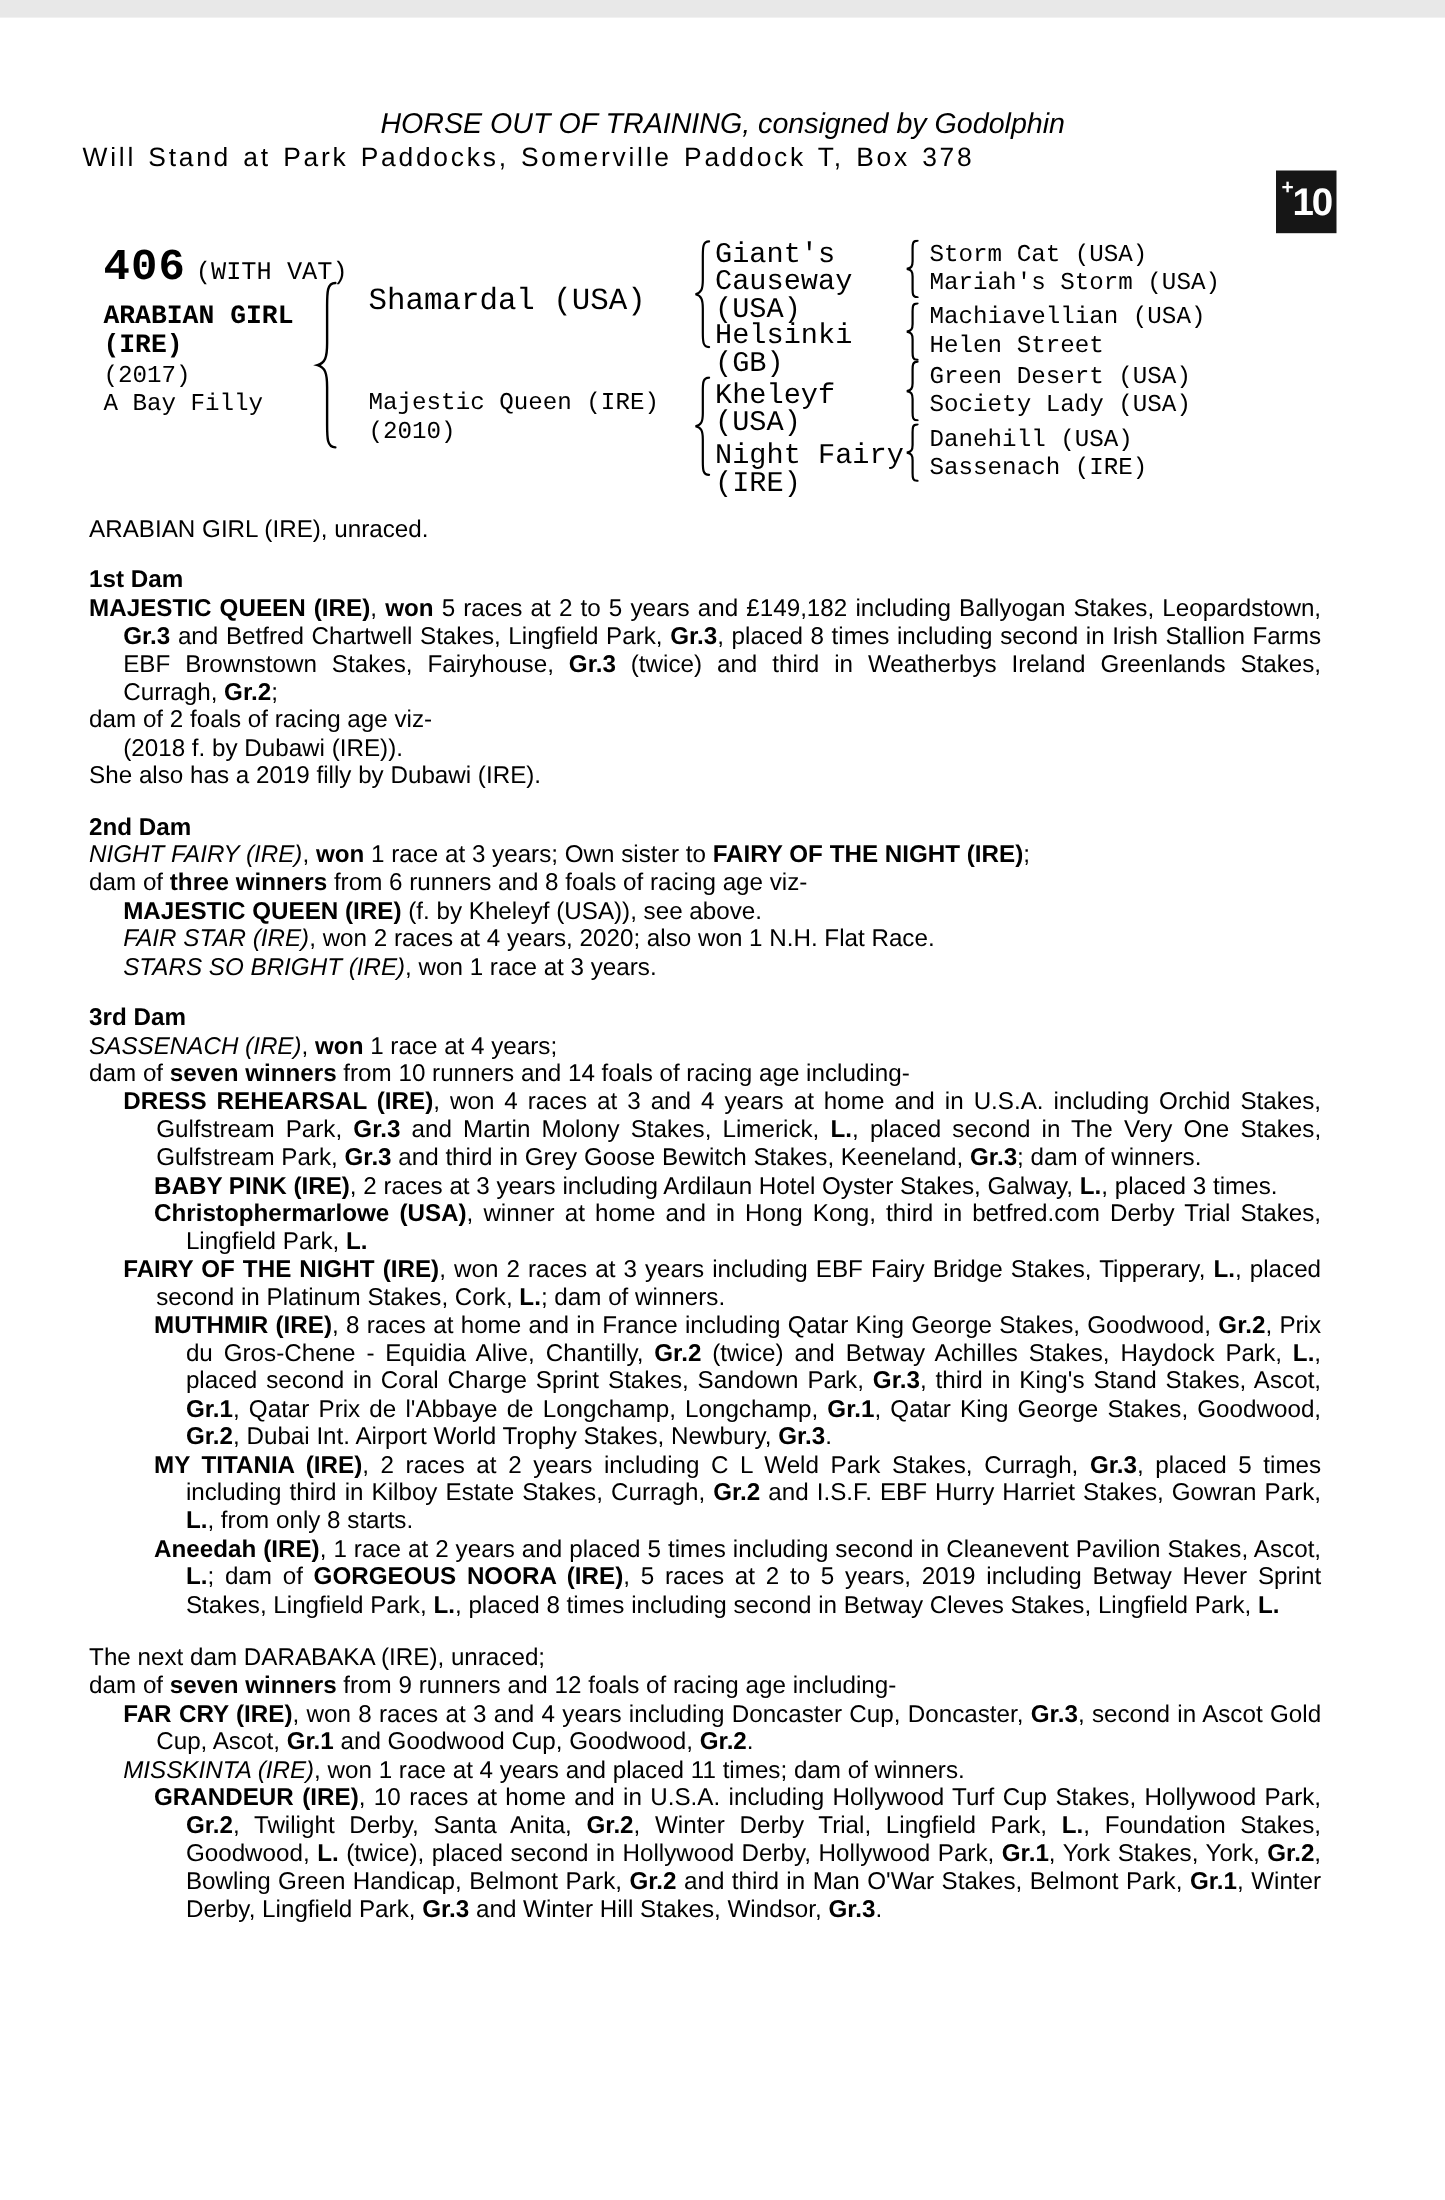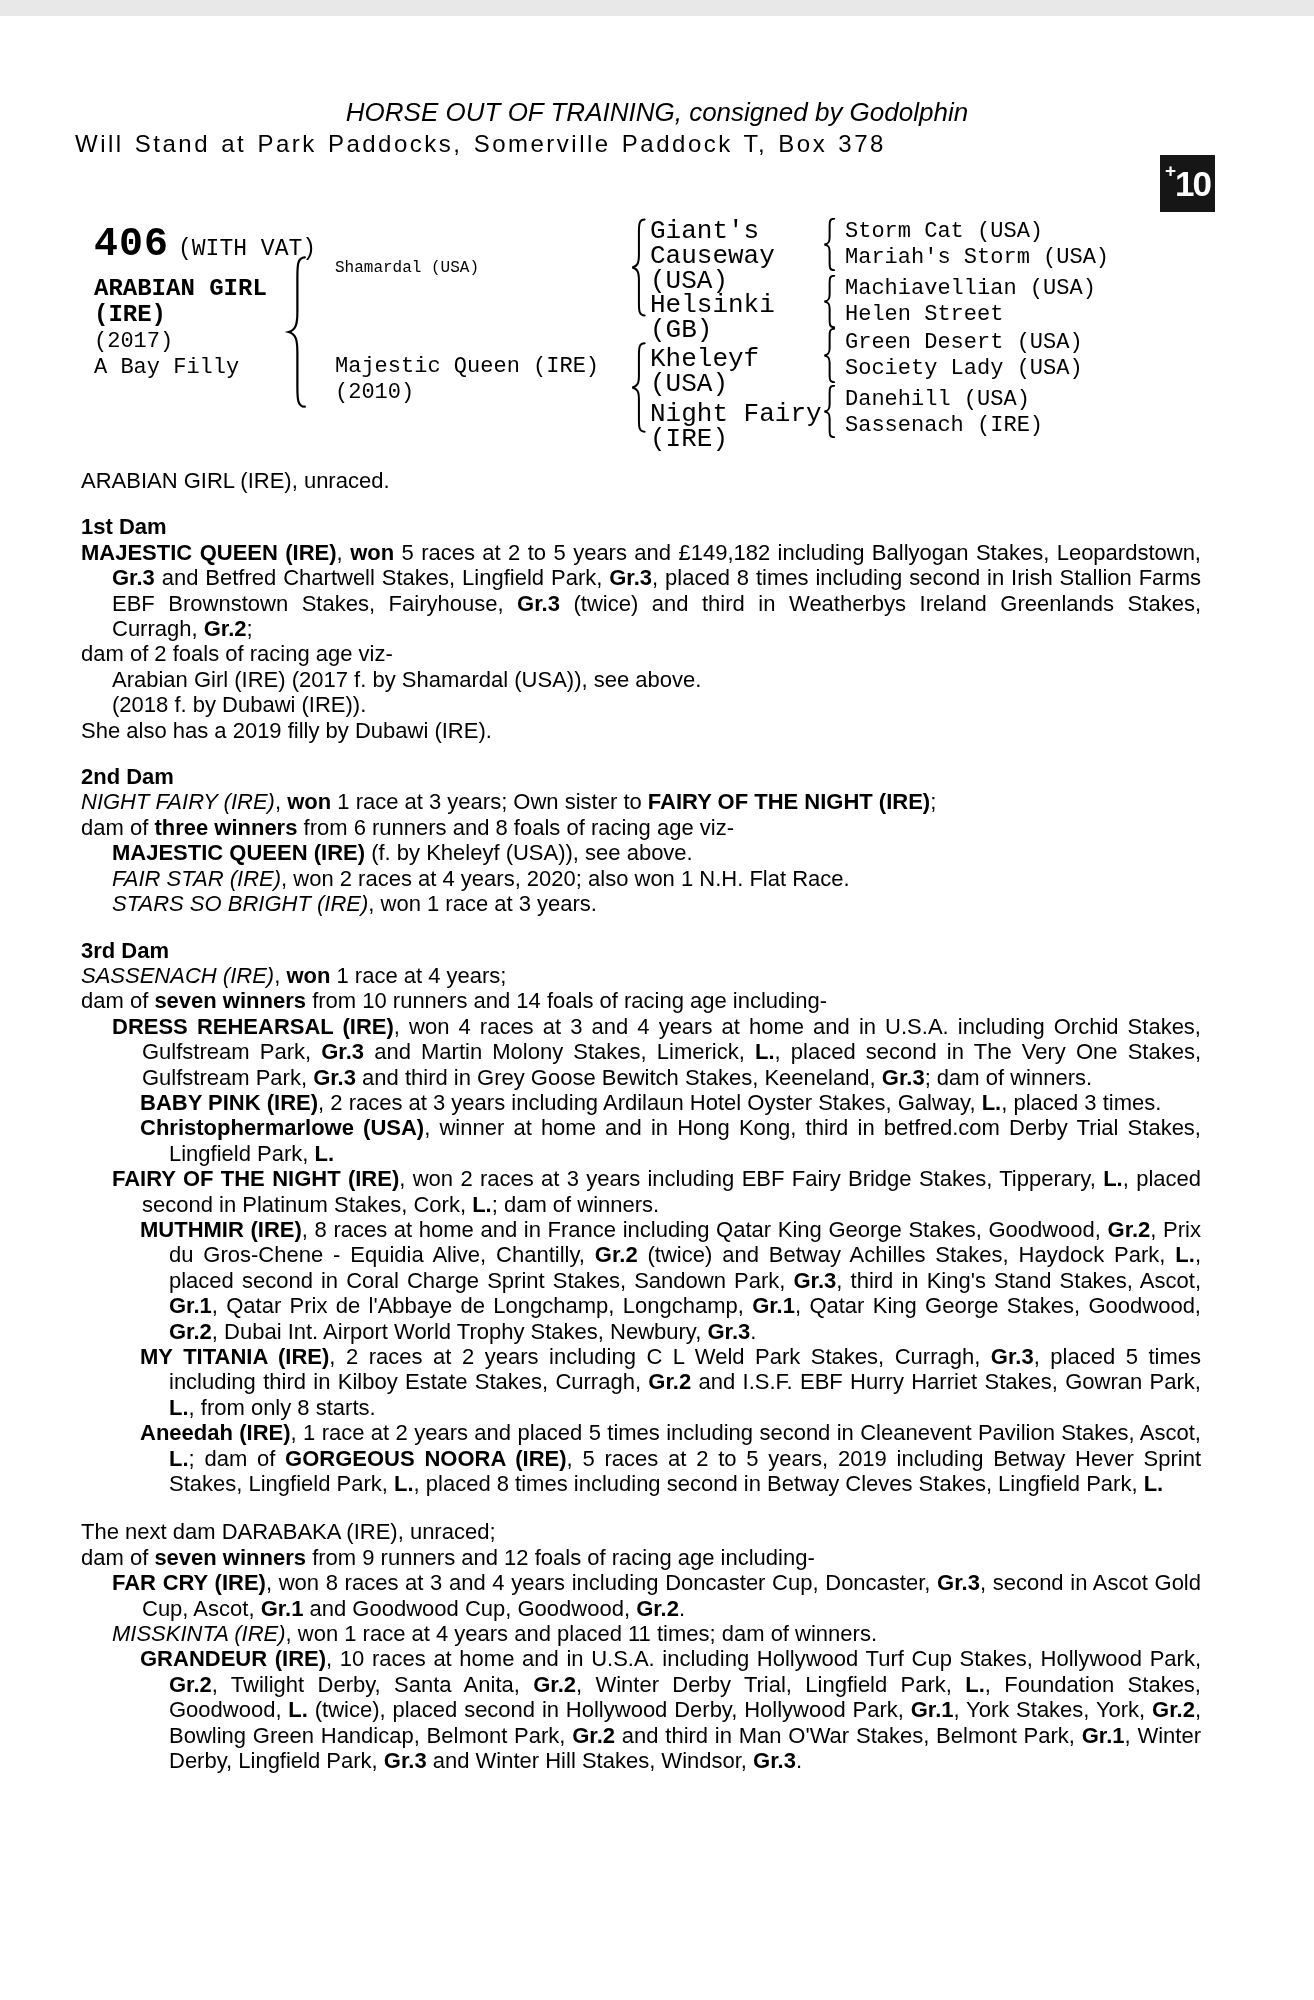--- a/index.html
+++ b/index.html
@@ -17,21 +17,21 @@
   .badge-num{font-size:35px;font-weight:bold;letter-spacing:-2px;}
 
   
   .ped{position:absolute;left:0;top:0;width:1056px;height:440px;font-family:Liberation Mono, monospace;}
   .lothead{position:absolute;left:94px;top:209px;line-height:40px;white-space:nowrap;}
   .lotno{font-size:40px;font-weight:bold;letter-spacing:1px;}
   .vat{font-size:23px;margin-left:9px;}
   .horse{position:absolute;left:94px;top:260px;line-height:26.3px;}
   .hname{font-weight:bold;font-size:24px;}
   .hplain{font-size:22px;}
-  .pedname{position:absolute;font-size:16px;white-space:nowrap;}
+  .pedname{position:absolute;font-size:28px;white-space:nowrap;}
   .damblock{position:absolute;left:335px;top:338px;font-size:22px;line-height:26px;white-space:nowrap;}
   .gpwrap{position:absolute;left:650px;width:185px;font-size:26px;line-height:25px;}
   .ggp{position:absolute;left:845px;font-size:22px;line-height:25.8px;white-space:nowrap;}
   .brace{position:absolute;}
 
   
   .bodytext{position:absolute;left:81px;top:452px;width:1120px;font-size:22px;line-height:25.4px;}
   .para{text-align:justify;}
   .hang{padding-left:31px;text-indent:-31px;}
   .lvl1{padding-left:61px;text-indent:-30px;}
@@ -117,21 +117,20 @@
       <div>Danehill (USA)</div>
       <div>Sassenach (IRE)</div>
     </div>
   </div>
 
   <main class="bodytext">
       <div class="para flush"><span>ARABIAN GIRL (IRE), unraced.</span></div>
       <div class="hdr "><span class="b">1st Dam</span></div>
       <div class="para hang"><span class="b">MAJESTIC QUEEN (IRE)</span><span>, </span><span class="b">won</span><span> 5 races at 2 to 5 years and £149,182 including Ballyogan Stakes, Leopardstown, </span><span class="b">Gr.3</span><span> and Betfred Chartwell Stakes, Lingfield Park, </span><span class="b">Gr.3</span><span>, placed 8 times including second in Irish Stallion Farms EBF Brownstown Stakes, Fairyhouse, </span><span class="b">Gr.3</span><span> (twice) and third in Weatherbys Ireland Greenlands Stakes, Curragh, </span><span class="b">Gr.2</span><span>;</span></div>
       <div class="para flush"><span>dam of 2 foals of racing age viz-</span></div>
-      <div class="para lvl1"><span>Arabian Girl (IRE) (2017 f. by Shamardal (USA)), see above.</span></div>
       <div class="para lvl1"><span>(2018 f. by Dubawi (IRE)).</span></div>
       <div class="para flush"><span>She also has a 2019 filly by Dubawi (IRE).</span></div>
       <div class="hdr "><span class="b">2nd Dam</span></div>
       <div class="para flush"><span class="i">NIGHT FAIRY (IRE)</span><span>, </span><span class="b">won</span><span> 1 race at 3 years; Own sister to </span><span class="b">FAIRY OF THE NIGHT (IRE)</span><span>;</span></div>
       <div class="para flush"><span>dam of </span><span class="b">three winners</span><span> from 6 runners and 8 foals of racing age viz-</span></div>
       <div class="para lvl1"><span class="b">MAJESTIC QUEEN (IRE)</span><span> (f. by Kheleyf (USA)), see above.</span></div>
       <div class="para lvl1"><span class="i">FAIR STAR (IRE)</span><span>, won 2 races at 4 years, 2020; also won 1 N.H. Flat Race.</span></div>
       <div class="para lvl1"><span class="i">STARS SO BRIGHT (IRE)</span><span>, won 1 race at 3 years.</span></div>
       <div class="hdr "><span class="b">3rd Dam</span></div>
       <div class="para flush"><span class="i">SASSENACH (IRE)</span><span>, </span><span class="b">won</span><span> 1 race at 4 years;</span></div>

